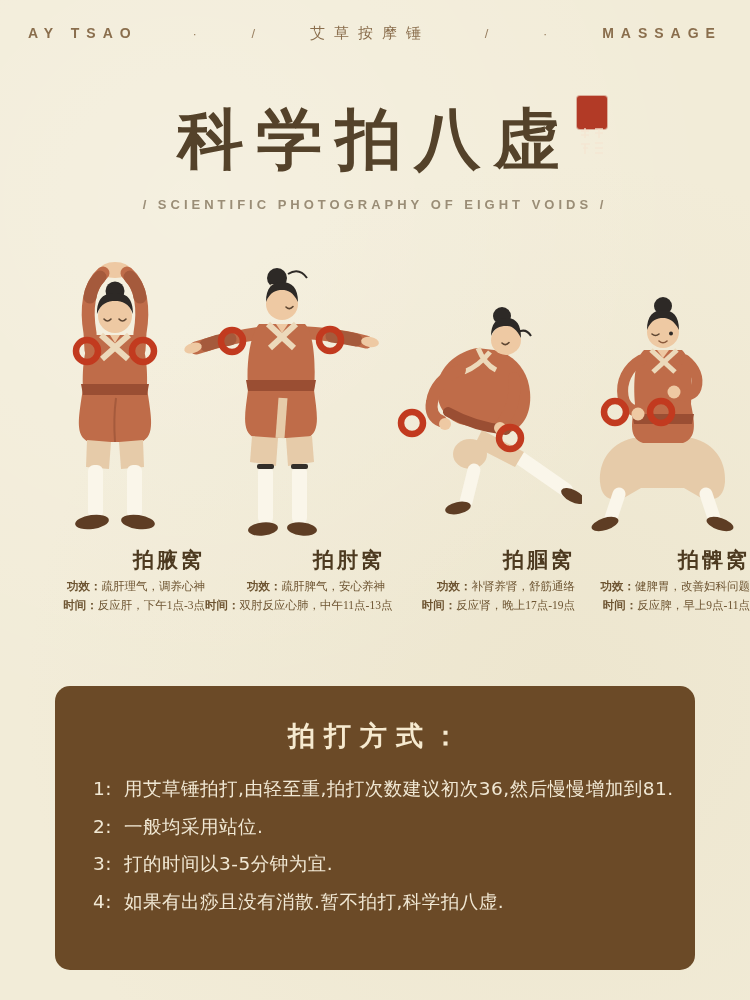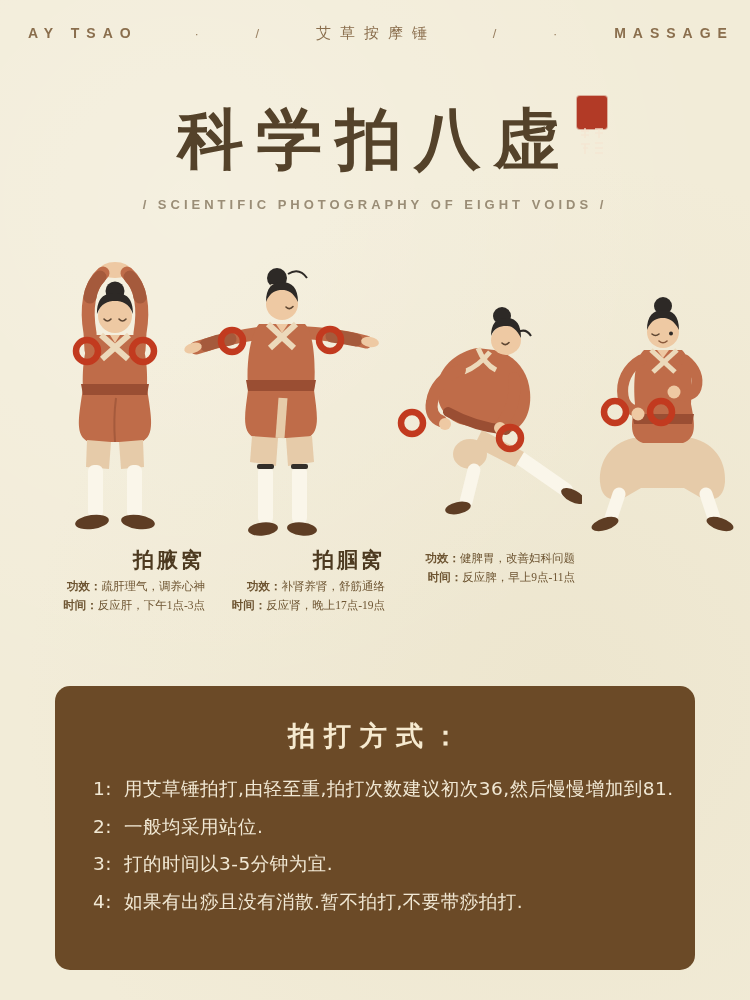--- a/index.html
+++ b/index.html
@@ -7,21 +7,21 @@
     position:relative;width:750px;height:1000px;overflow:hidden;
     background-color:#f2ecd8;
     background-image:
       radial-gradient(circle at 25% 20%, rgba(255,255,255,.20), transparent 55%),
       radial-gradient(circle at 75% 70%, rgba(222,211,178,.25), transparent 60%);
     font-family:"Liberation Serif","DejaVu Serif",serif;
     color:#5a4528;
   }
   
   .topbar{
-    position:absolute;top:22px;left:28px;right:16px;height:22px;
+    position:absolute;top:22px;left:28px;right:28px;height:22px;
     display:flex;justify-content:space-between;align-items:center;
     font-family:"Liberation Sans","DejaVu Sans",sans-serif;
     font-size:14px;color:#8a6e4d;
   }
   .topbar .lat{letter-spacing:7px;font-weight:bold;}
   .topbar .cjk{letter-spacing:9px;font-size:15px;}
   .topbar .sep{font-size:13px;opacity:.85;}
   
   .hero{position:absolute;top:100px;left:0;width:750px;text-align:center;}
   .hero-title{
@@ -217,25 +217,31 @@
     <circle cx="86" cy="122" r="11" stroke="#c23a1f" stroke-width="6.5" fill="none"></circle>
   </svg>
 
   <div class="captions">
     <div class="cap">
       <div class="cap-title">拍腋窝</div>
       <div class="cap-line"><span class="cap-label">功效：</span><span>疏肝理气，调养心神</span></div>
       <div class="cap-line"><span class="cap-label">时间：</span><span>反应肝，下午1点-3点</span></div>
     </div>
     <div class="cap">
+      <div class="cap-title">拍肘窝</div>
+      <div class="cap-line"><span class="cap-label">功效：</span><span>疏肝脾气，安心养神</span></div>
+      <div class="cap-line"><span class="cap-label">时间：</span><span>双肘反应心肺，中午11点-13点</span></div>
+    </div>
+    <div class="cap">
       <div class="cap-title">拍腘窝</div>
       <div class="cap-line"><span class="cap-label">功效：</span><span>补肾养肾，舒筋通络</span></div>
       <div class="cap-line"><span class="cap-label">时间：</span><span>反应肾，晚上17点-19点</span></div>
     </div>
     <div class="cap">
+      <div class="cap-title">拍髀窝</div>
       <div class="cap-line"><span class="cap-label">功效：</span><span>健脾胃，改善妇科问题</span></div>
       <div class="cap-line"><span class="cap-label">时间：</span><span>反应脾，早上9点-11点</span></div>
     </div>
   </div>
 
   <div class="panel">
     <div class="panel-title">拍打方式：</div>
     <div class="panel-item">
       <span class="num">1:</span>
       <span class="txt">用艾草锤拍打,由轻至重,拍打次数建议初次36,然后慢慢增加到81.</span>
@@ -243,17 +249,17 @@
     <div class="panel-item">
       <span class="num">2:</span>
       <span class="txt">一般均采用站位.</span>
     </div>
     <div class="panel-item">
       <span class="num">3:</span>
       <span class="txt">打的时间以3-5分钟为宜.</span>
     </div>
     <div class="panel-item">
       <span class="num">4:</span>
-      <span class="txt">如果有出痧且没有消散.暂不拍打,不要带痧拍打.</span>
+      <span class="txt">如果有出痧且没有消散.暂不拍打,科学拍八虚.</span>
     </div>
   </div>
 
 </div>
 
 </body></html>

